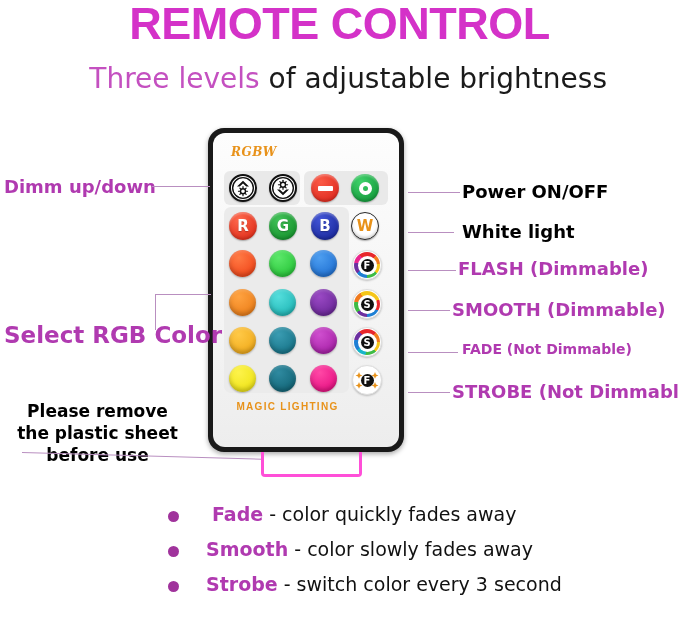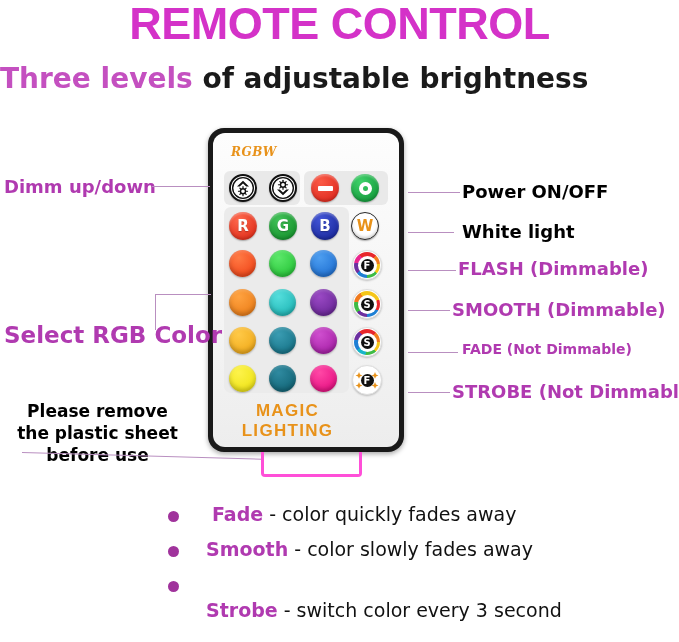--- a/index.html
+++ b/index.html
@@ -11,22 +11,22 @@
   }
   .abs{position:absolute;}
 
   
   #title{
     top:-2px;left:0;width:679px;text-align:center;
     font-size:45px;font-weight:bold;letter-spacing:-0.5px;
     color:#d432c8;font-family:"Liberation Sans",sans-serif;
   }
   #subtitle{
-    top:62px;left:0;width:607px;text-align:left;
-    font-size:28px;color:#1a1a1a;font-weight:700;
+    top:62px;left:0;width:607px;text-align:right;
+    font-size:28px;color:#1a1a1a;font-weight:400;
     font-family:"DejaVu Sans",sans-serif;white-space:nowrap;
   }
   #subtitle .hl{color:#c450c0;}
 
   
   #remote{
     left:208px;top:128px;width:196px;height:324px;
     background:#191919;border-radius:16px;
     box-shadow:0 2px 5px rgba(0,0,0,.35);
   }
@@ -89,21 +89,21 @@
     position:relative;width:13px;height:13px;border-radius:50%;
     background:#111;color:#fff;font-size:10px;font-weight:bold;
     display:flex;align-items:center;justify-content:center;
     font-family:"DejaVu Sans",sans-serif;z-index:3;
   }
   .mkey .wring{position:absolute;width:19px;height:19px;border-radius:50%;background:#fff;z-index:2;}
 
   
   #magic{
     position:absolute;left:0;top:268px;width:149px;text-align:center;
-    font-size:17px;font-weight:bold;letter-spacing:1.3px;color:#e8921a;
+    font-size:10px;font-weight:bold;letter-spacing:1.3px;color:#e8921a;
     font-family:"Liberation Sans",sans-serif;
   }
   #rc{
     position:absolute;left:0;top:286px;width:186px;text-align:center;
     font-size:11px;letter-spacing:1.1px;color:#cfcfcf;
     font-family:"Liberation Sans",sans-serif;
   }
 
   
   .callout{font-family:"DejaVu Sans",sans-serif;font-weight:bold;white-space:nowrap;}
@@ -298,15 +298,15 @@
   <div class="lrow">
     <div class="lbullet"></div>
     <div class="ltext" style="padding-left:44px;"><span class="k">Fade</span><span> - color quickly fades away</span></div>
   </div>
   <div class="lrow">
     <div class="lbullet"></div>
     <div class="ltext" style="padding-left:38px;"><span class="k">Smooth</span><span> - color slowly fades away</span></div>
   </div>
   <div class="lrow">
     <div class="lbullet"></div>
-    <div class="ltext" style="padding-left:38px;margin-top:26px;"><span class="k">Strobe</span><span> - switch color every 3 second</span></div>
+    <div class="ltext" style="padding-left:38px;"><span class="k">Strobe</span><span> - switch color every 3 second</span></div>
   </div>
 </div>
 
 </body></html>

